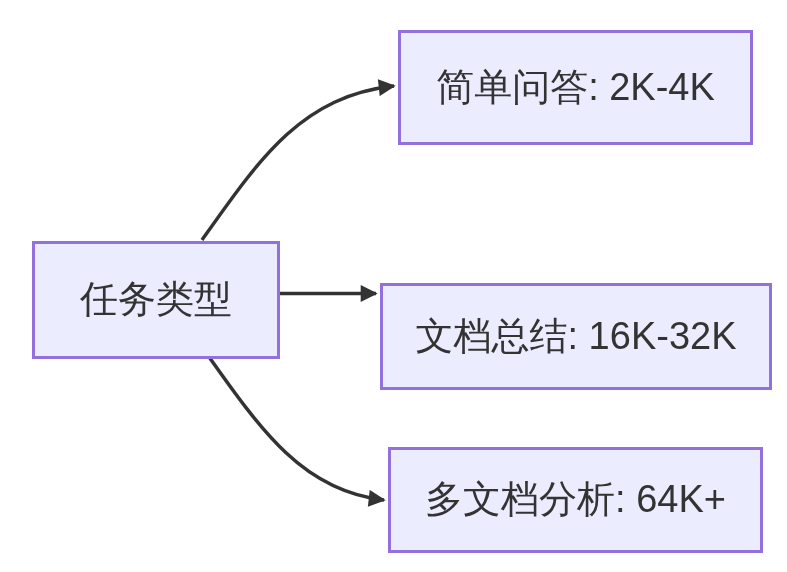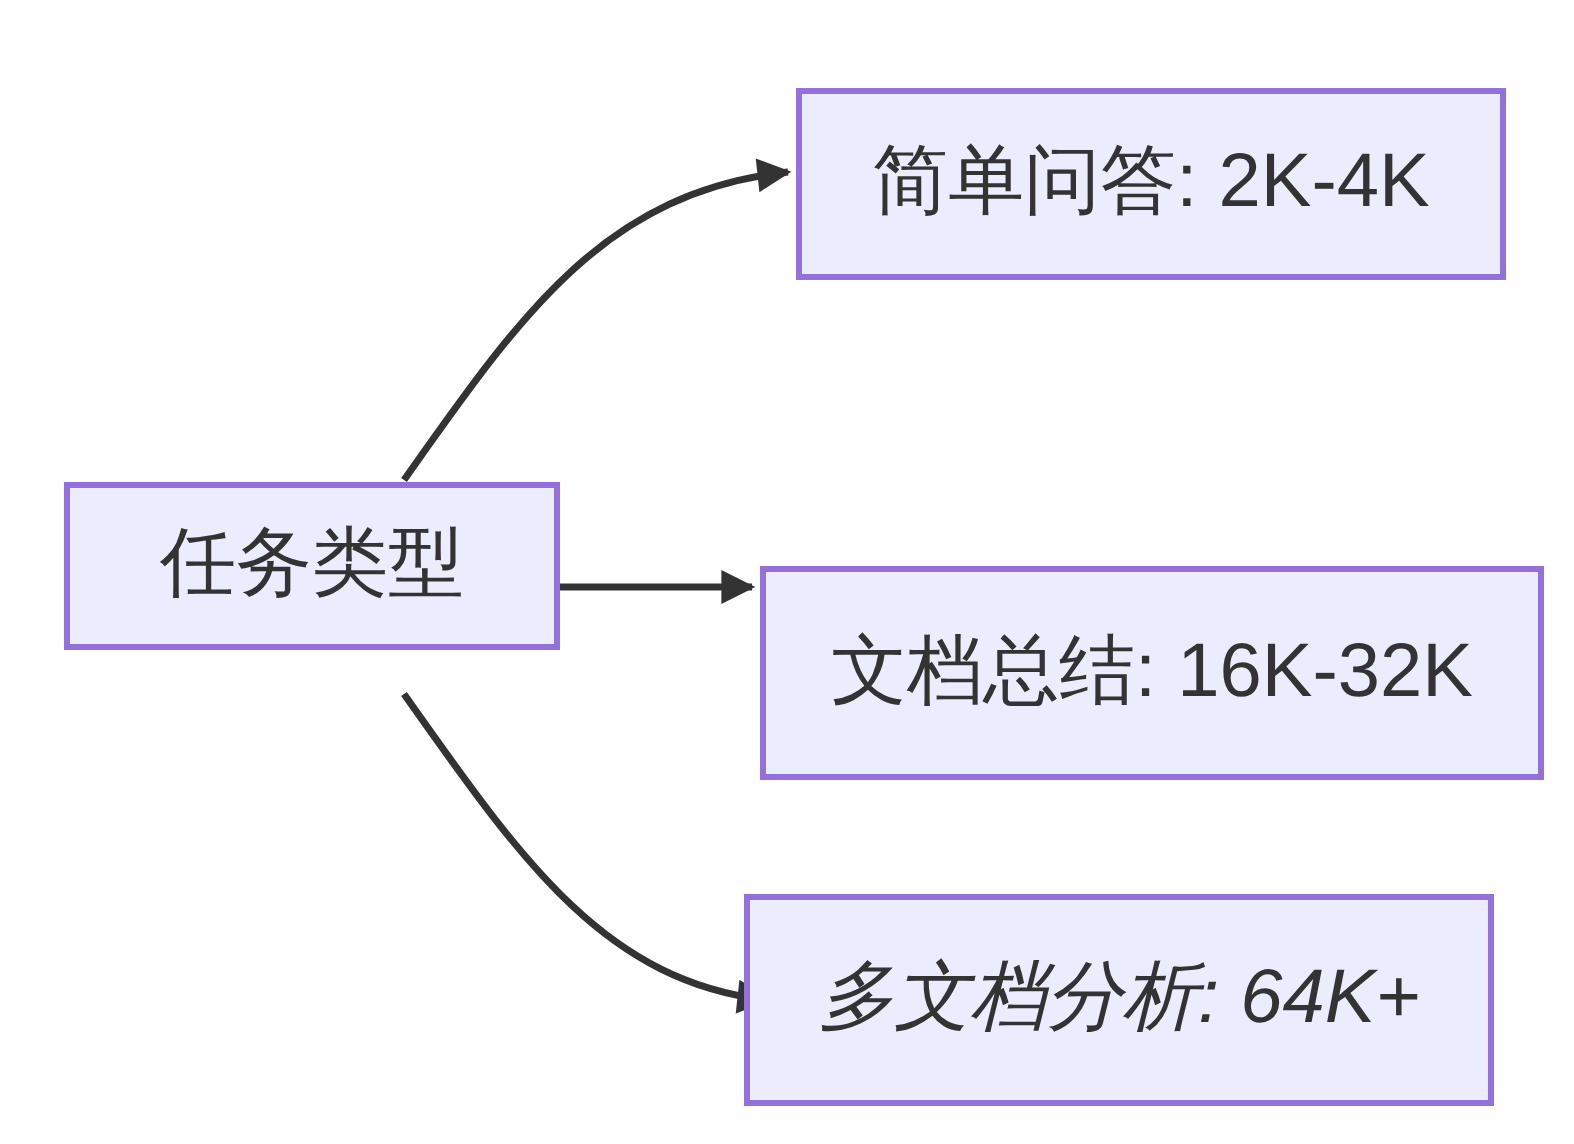--- a/index.html
+++ b/index.html
@@ -30,24 +30,24 @@
     background: #ECECFF;
     border: 3.5px solid #9370DB;
     display: flex;
     align-items: center;
     justify-content: center;
     color: #333333;
     font-size: 38px;
     line-height: 1.2;
     white-space: nowrap;
   }
-  .node-root   { left: 32px;  top: 241px; width: 248px; height: 84px; }
-  .node-leaf-0 { left: 398px; top: 44px;  width: 355px; height: 96px; }
+  .node-root   { left: 32px;  top: 241px; width: 248px; height: 118px; }
+  .node-leaf-0 { left: 398px; top: 30px;  width: 355px; height: 115px; }
   .node-leaf-1 { left: 380px; top: 240px; width: 392px; height: 107px; margin-top: 43px; }
-  .node-leaf-2 { left: 372px; top: 447px; width: 375px; height: 106px; font-style: italic; }
+  .node-leaf-2 { left: 388px; top: 447px; width: 375px; height: 106px; }
   .edge-path {
     fill: none;
     stroke: #333333;
     stroke-width: 3.5px;
   }
 </style>
 </head>
 <body>
 
 <div class="canvas">

